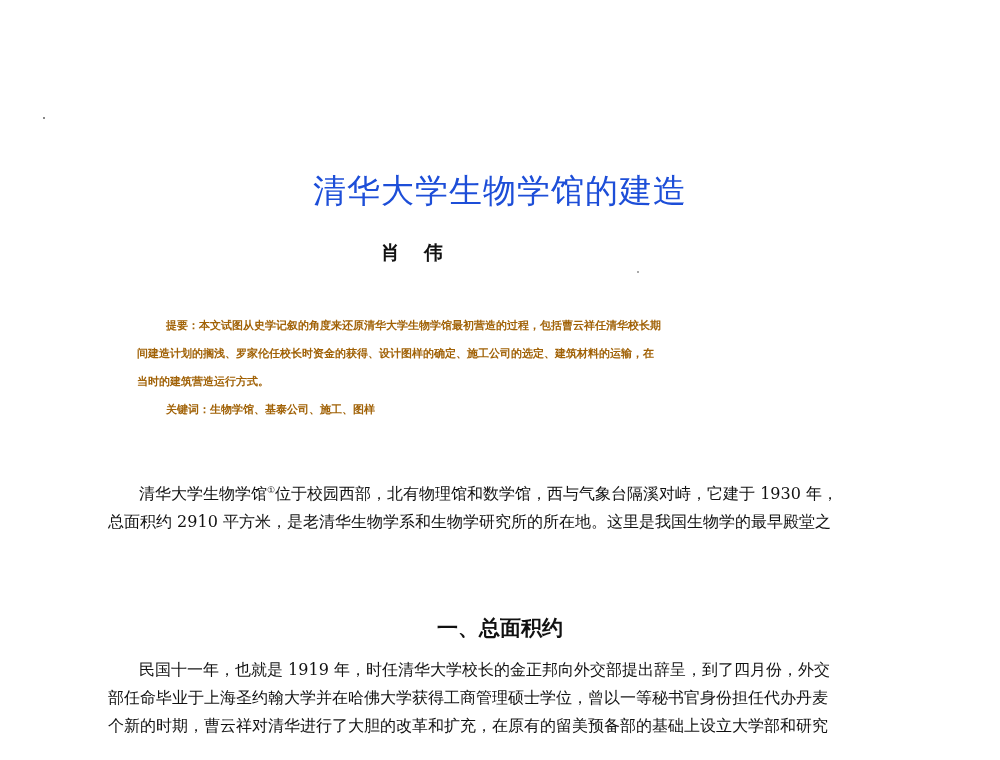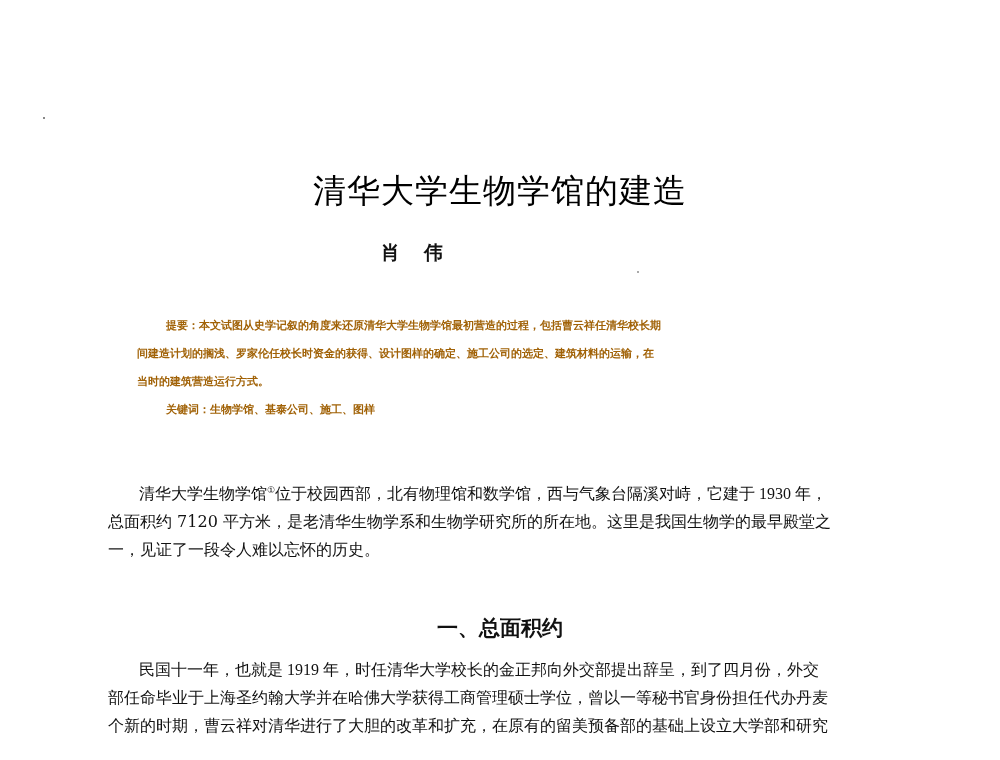--- a/index.html
+++ b/index.html
@@ -7,21 +7,21 @@
       width: 1000px; height: 760px; overflow: hidden; position: relative;
       color: #111111;
       font-family: "DejaVu Serif", "Liberation Serif", serif;
     }
     .page { position: absolute; left: 0; top: 0; width: 1000px; height: 760px; }
     .speck { position: absolute; width: 2px; height: 2px; background: #888; }
     .title {
       position: absolute; left: 0; width: 1000px; top: 147px;
       text-align: center; font-size: 33px; letter-spacing: 1px;
       font-family: "DejaVu Sans", "Liberation Sans", sans-serif;
-      font-weight: normal; color: #000000;
+      font-weight: normal; color: #1d4ed8;
     }
     .author {
       position: absolute; left: 0; width: 824px; top: 240px;
       text-align: center; font-size: 19px; font-weight: bold;
       font-family: "DejaVu Sans", "Liberation Sans", sans-serif;
       word-spacing: 0;
     }
     .author span { margin: 0 12px; }
     .abstract {
       position: absolute; left: 137px; width: 722px; top: 312px;
@@ -29,21 +29,21 @@
       font-size: 11px; line-height: 28px; font-weight: bold; color: #a16207;
     }
     .abstract .line { display: block; white-space: nowrap; }
     .abstract .first { padding-left: 29px; }
     .keywords { padding-left: 29px; white-space: nowrap; }
     .body-text {
       position: absolute; left: 108px; width: 782px;
       font-size: 16px; line-height: 28px; color: #111;
     }
     .body-text .line { display: block; white-space: nowrap; }
-    .body-text .indent { padding-left: 31px; font-family: Liberation Serif, serif; }
+    .body-text .indent { padding-left: 31px; }
     .para1 { top: 480px; }
     .para2 { top: 656px; }
     .fn { font-size: 9px; vertical-align: super; line-height: 0; }
     .section-heading {
       position: absolute; left: 0; width: 1000px; top: 597px;
       text-align: center; font-size: 21px; font-weight: bold;
       font-family: "DejaVu Sans", "Liberation Sans", sans-serif;
     }
   </style>
 </head>
@@ -62,22 +62,21 @@
 
   <div class="abstract">
     <span class="line first"><span>提要：</span><span>本文试图从史学记叙的角度来还原清华大学生物学馆最初营造的过程，包括曹云祥任清华校长期</span></span>
     <span class="line">间建造计划的搁浅、罗家伦任校长时资金的获得、设计图样的确定、施工公司的选定、建筑材料的运输，在</span>
     <span class="line">当时的建筑营造运行方式。</span>
     <span class="line keywords"><span>关键词：</span><span>生物学馆、基泰公司、施工、图样</span></span>
   </div>
 
   <div class="body-text para1">
     <span class="line indent"><span>清华大学生物学馆</span><sup class="fn">①</sup><span>位于校园西部，北有物理馆和数学馆，西与气象台隔溪对峙，它建于 1930 年，</span></span>
-    <span class="line">总面积约 7120 平方米，是老清华生物学系和生物学研究所的所在地。这里是我国生物学的最早殿堂之</span>
-    <span class="line">一，见证了一段令人难以忘怀的历史。</span>
+    <span class="line">总面积约 2910 平方米，是老清华生物学系和生物学研究所的所在地。这里是我国生物学的最早殿堂之</span>
   </div>
 
   <h2 class="section-heading">一、总面积约</h2>
 
   <div class="body-text para2">
     <span class="line indent">民国十一年，也就是 1919 年，时任清华大学校长的金正邦向外交部提出辞呈，到了四月份，外交</span>
     <span class="line">部任命毕业于上海圣约翰大学并在哈佛大学获得工商管理硕士学位，曾以一等秘书官身份担任代办丹麦</span>
     <span class="line">个新的时期，曹云祥对清华进行了大胆的改革和扩充，在原有的留美预备部的基础上设立大学部和研究</span>
   </div>
 

